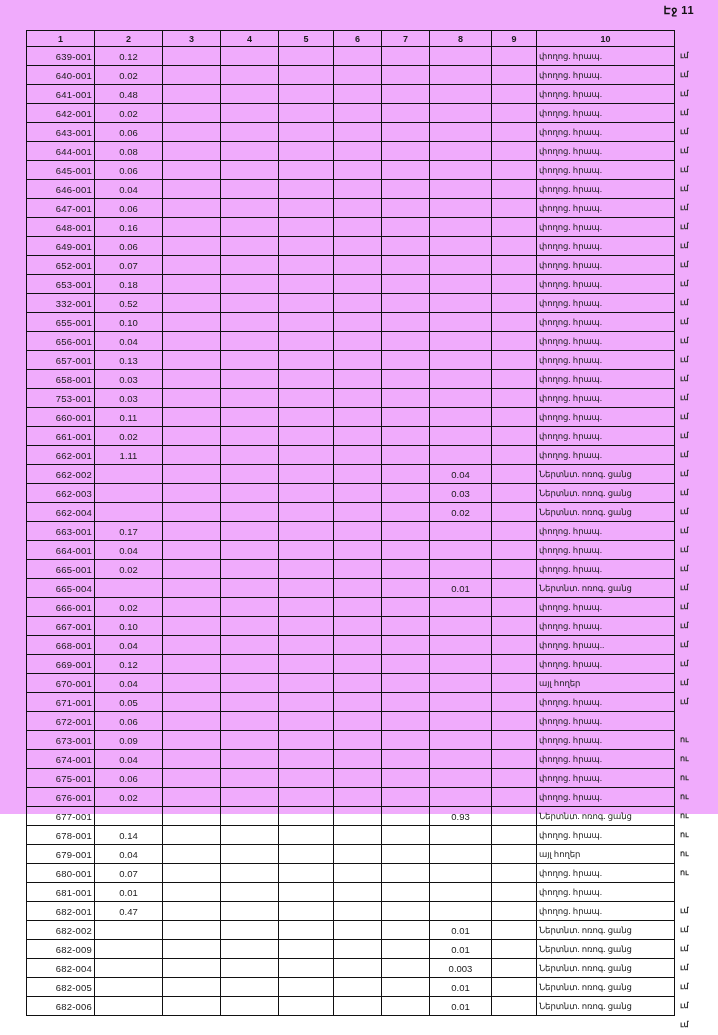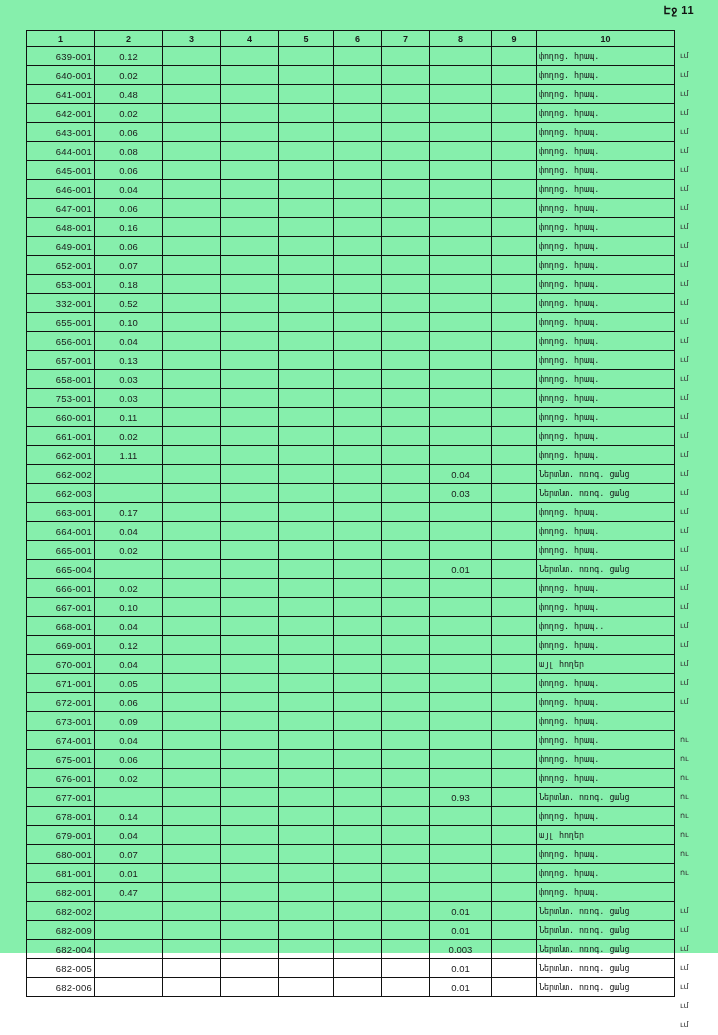--- a/index.html
+++ b/index.html
@@ -11,24 +11,24 @@
     width: 718px;
     height: 1035px;
     font-family: "Liberation Sans", sans-serif;
     color: #1a1a1a;
     position: relative;
     overflow: hidden;
   }
   .page {
     position: relative;
     width: 718px;
-    height: 953px;
+    height: 814px;
     box-sizing: border-box;
     
-    background: #86efac;
+    background: #f0abfc;
   }
   .page-number {
     position: absolute;
     top: 4px;
     right: 24px;
     font-size: 11px;
     font-weight: bold;
     letter-spacing: 0.5px;
     color: #111;
   }
@@ -79,37 +79,37 @@
   }
   td.num {
     text-align: center;
     font-size: 9.5px;
   }
   td.desc {
     text-align: left;
     padding-left: 4px;
     font-size: 8.5px;
     letter-spacing: -0.1px;
-    font-family: Liberation Mono, monospace;
   }
   .margin-notes {
     position: absolute;
     left: 678px;
     top: 30px;
     width: 36px;
     font-size: 8px;
     color: #333;
   }
   .margin-notes div {
     height: 19px;
     line-height: 19px;
     text-align: left;
     padding-left: 2px;
     white-space: nowrap;
     overflow: hidden;
+    font-weight: bold;
   }
   .margin-notes div.head {
     height: 16px;
     line-height: 16px;
   }
 </style>
 </head>
 <body>
 
 <div class="page">
@@ -427,20 +427,32 @@
             <td class="num"></td>
             <td class="num"></td>
             <td class="num"></td>
             <td class="num"></td>
             <td class="num"></td>
             <td class="num">0.03</td>
             <td class="num"></td>
             <td class="desc">Ներտնտ. ոռոգ. ցանց</td>
           </tr>
           <tr>
+            <td class="code">662-004</td>
+            <td class="num"></td>
+            <td class="num"></td>
+            <td class="num"></td>
+            <td class="num"></td>
+            <td class="num"></td>
+            <td class="num"></td>
+            <td class="num">0.02</td>
+            <td class="num"></td>
+            <td class="desc">Ներտնտ. ոռոգ. ցանց</td>
+          </tr>
+          <tr>
             <td class="code">663-001</td>
             <td class="num">0.17</td>
             <td class="num"></td>
             <td class="num"></td>
             <td class="num"></td>
             <td class="num"></td>
             <td class="num"></td>
             <td class="num"></td>
             <td class="num"></td>
             <td class="desc">փողոց. հրապ.</td>

